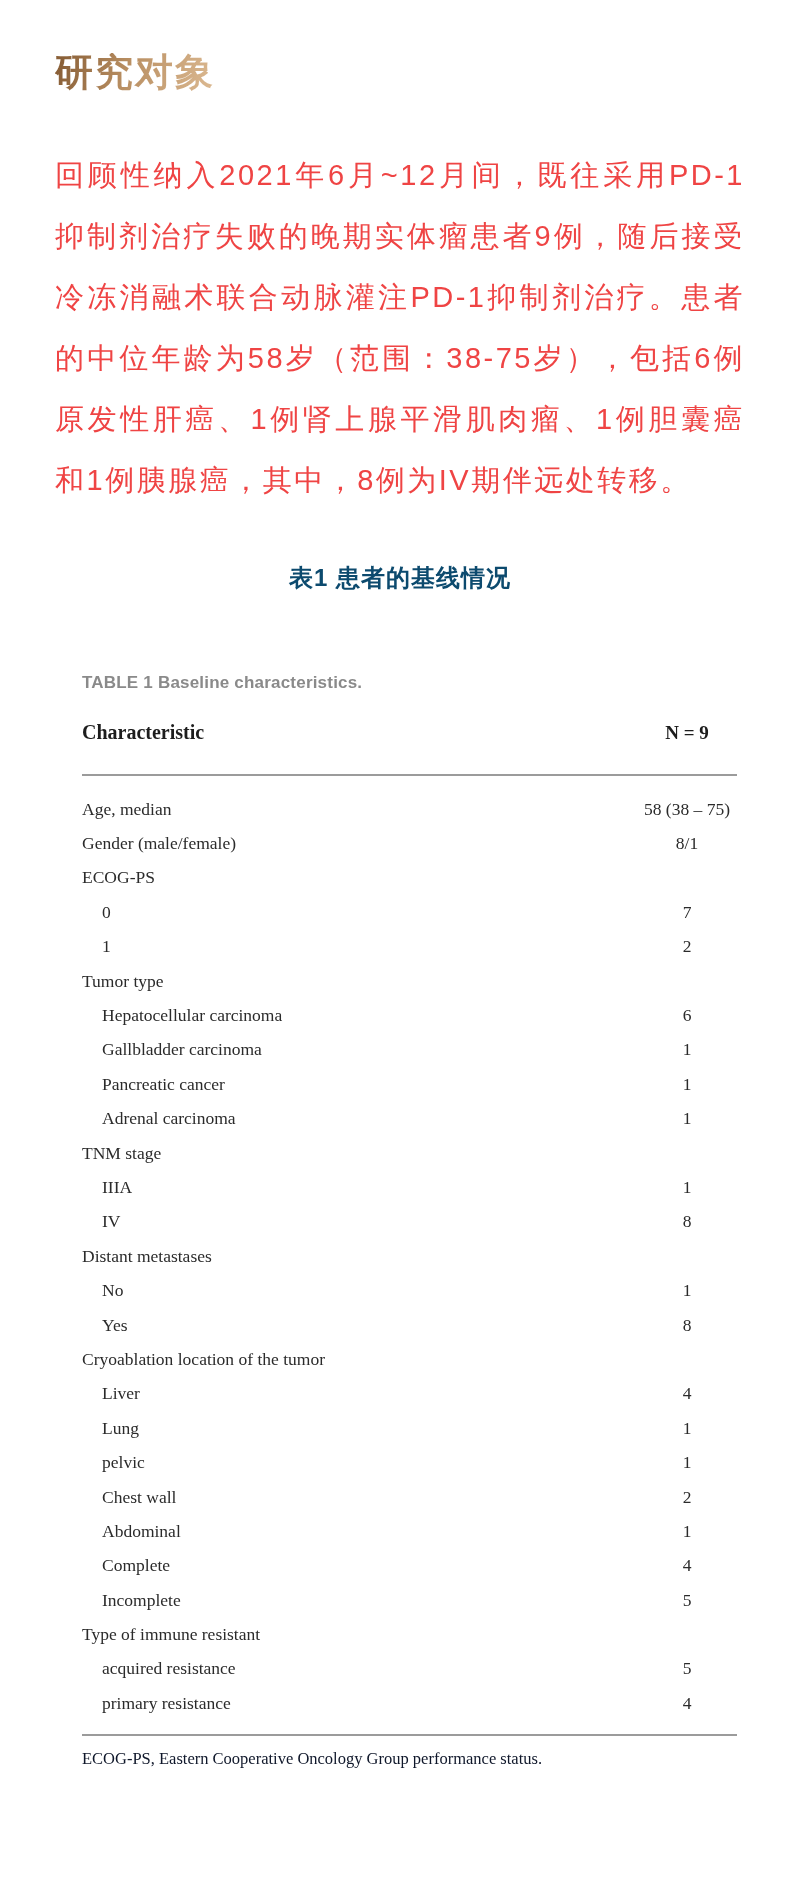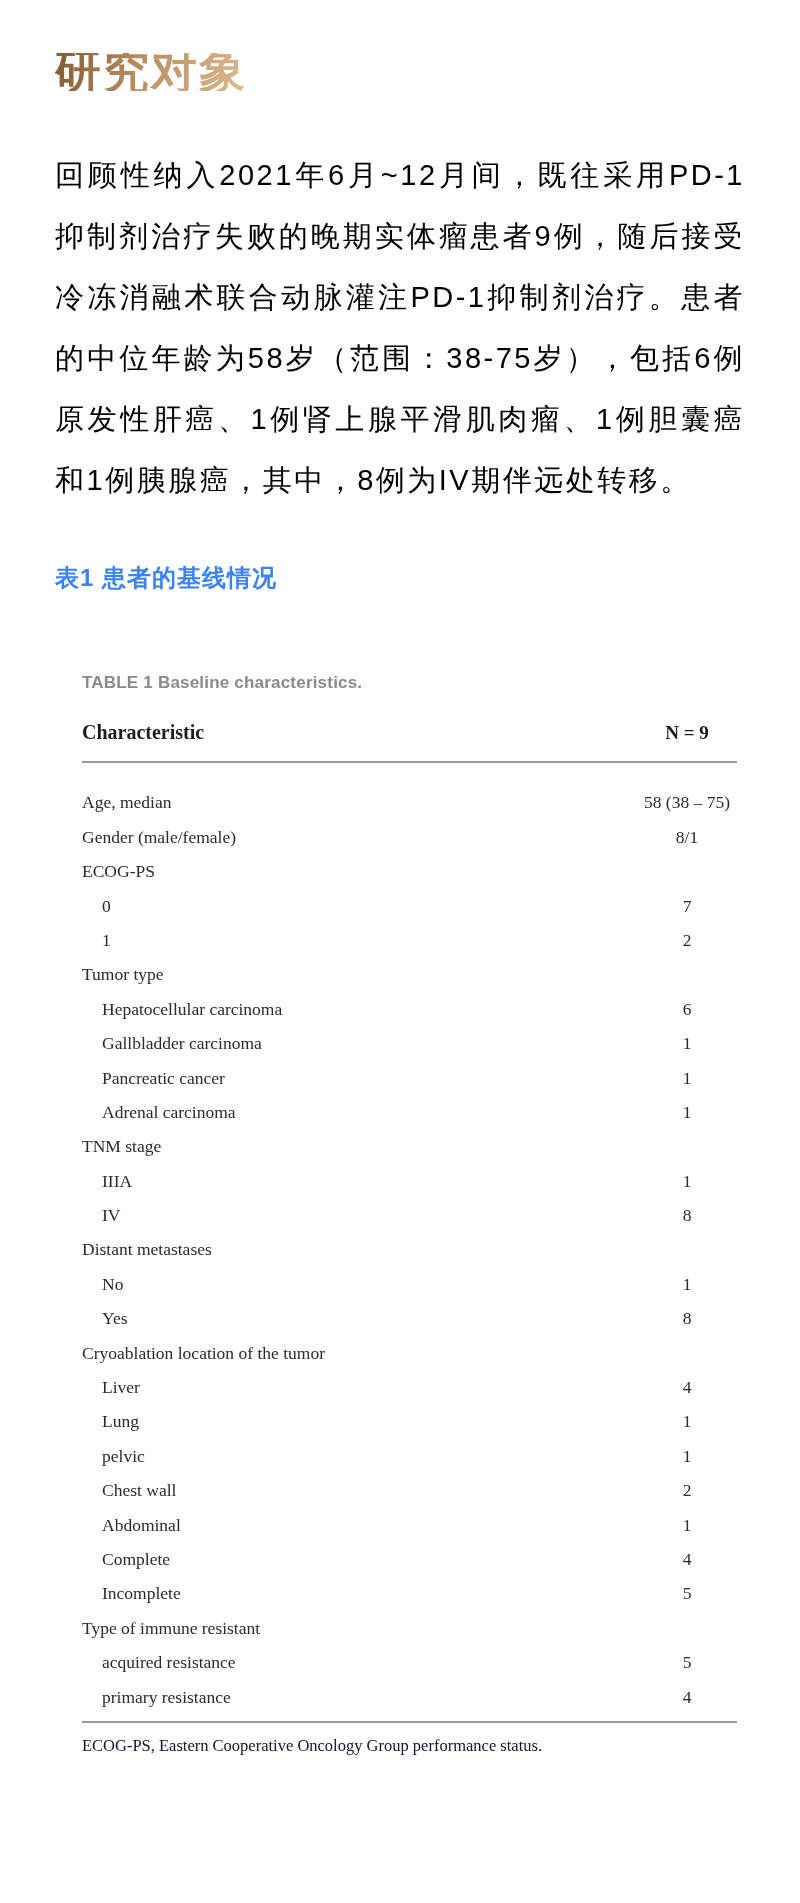--- a/index.html
+++ b/index.html
@@ -11,21 +11,21 @@
     font-family: "Liberation Sans", "DejaVu Sans", sans-serif;
     color: #262626;
     padding: 53px 0 53px 0;
     overflow: hidden;
   }
   .content { padding: 0 55px; }
 
   
   .gold-heading {
     font-family: "Liberation Serif", "DejaVu Serif", serif;
-    font-size: 46px;
+    font-size: 38px;
     line-height: 38px;
     font-weight: bold;
     letter-spacing: 2px;
     color: #a87a4e;
   }
   @supports ((-webkit-background-clip: text) or (background-clip: text)) {
     .gold-heading {
       background: linear-gradient(105deg, #8a6038 5%, #b98f62 45%, #d9b68e 95%);
       -webkit-background-clip: text;
       background-clip: text;
@@ -35,70 +35,71 @@
     }
   }
 
   
   .body-para {
     margin-top: 54px;
     font-size: 29px;
     line-height: 61px;
     letter-spacing: 2.5px;
     text-align: justify;
-    color: #000000;
+    color: #ef4444;
     font-weight: 400;
   }
 
   
   .table-caption {
     margin-top: 50px;
+    text-align: center;
     font-size: 24px;
     line-height: 33px;
     font-weight: bold;
-    color: #3b82f6;
+    color: #0c4a6e;
     letter-spacing: 1px;
   }
 
   
   .table-block {
     margin: 80px 63px 8px 82px;   
     width: 655px;
   }
   .table-label {
     font-size: 17px;
     line-height: 18px;
     font-weight: bold;
     color: #8a8a8a;
     letter-spacing: 0.2px;
   }
   .thead {
     margin-top: 28px;
-    padding-bottom: 16px;
+    padding-bottom: 29px;
     border-bottom: 2px solid #9b9b9b;
     display: flex;
     justify-content: space-between;
     align-items: baseline;
     font-family: "Liberation Serif", "DejaVu Serif", serif;
     font-size: 20px;
     line-height: 24px;
     font-weight: bold;
     color: #1d1d1d;
   }
   .thead .tvalue { font-size: 19px; }
   .tbody {
     padding-top: 16px;
     padding-bottom: 13px;
     border-bottom: 2px solid #9b9b9b;
   }
   .trow {
     height: 34.4px;
     display: flex;
     justify-content: space-between;
-    align-items: flex-end;
+    align-items: center;
     font-family: "Liberation Serif", "DejaVu Serif", serif;
     font-size: 17.5px;
     color: #2b2b2b;
   }
   .trow .tlabel { flex: 1 1 auto; }
   .trow.indent .tlabel { padding-left: 20px; }
   .tvalue {
     flex: 0 0 100px;
     width: 100px;
     text-align: center;

